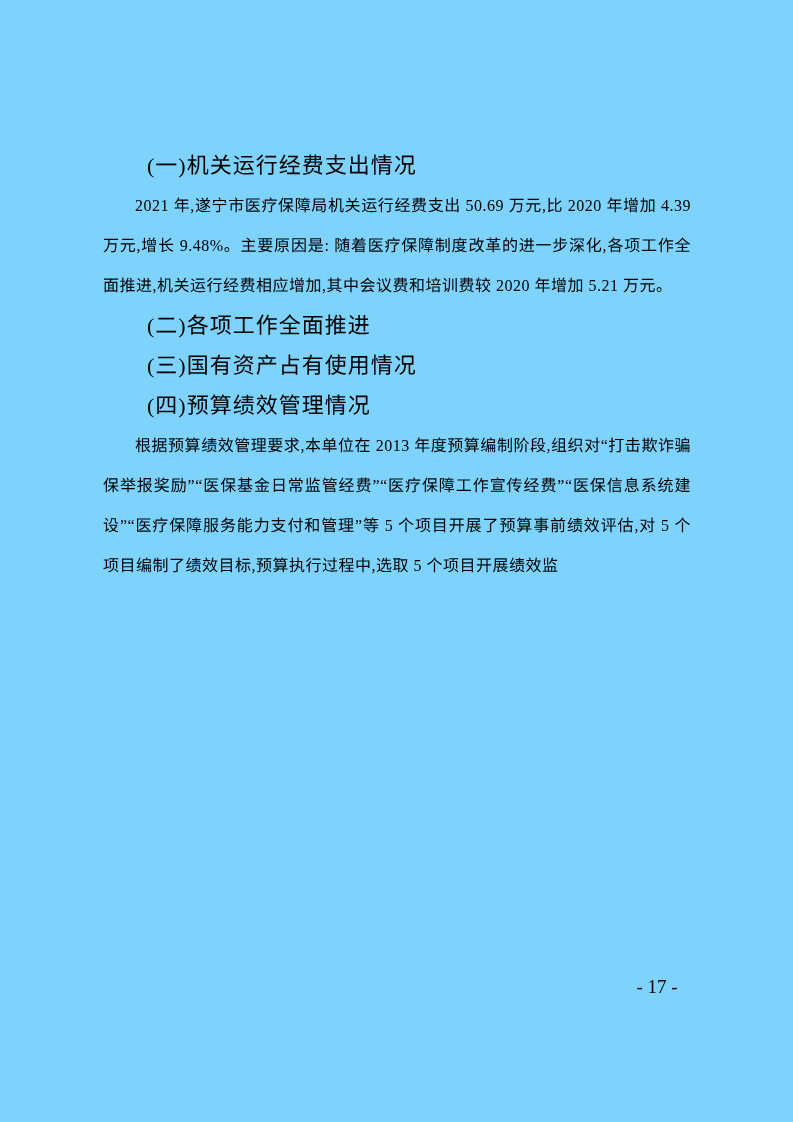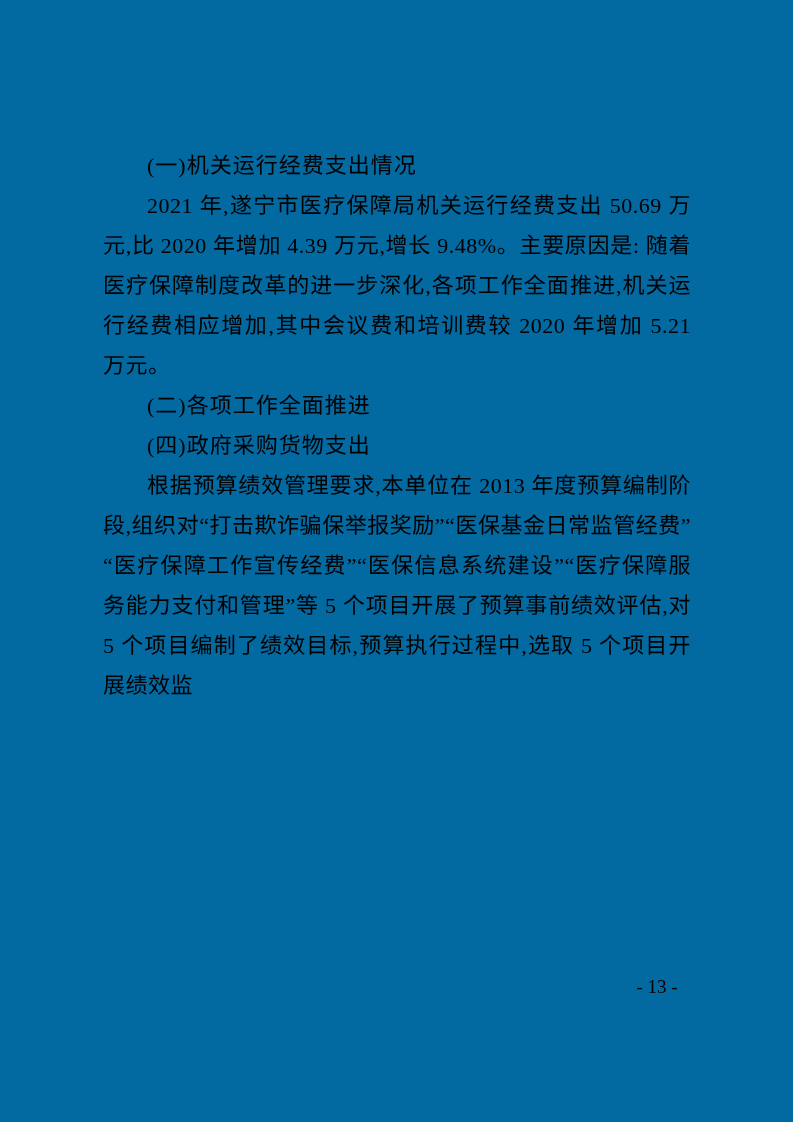--- a/index.html
+++ b/index.html
@@ -4,42 +4,42 @@
 <style>
   html, body {
     margin: 0;
     padding: 0;
     background: #ffffff;
   }
   .page {
     position: relative;
     width: 793px;
     height: 1122px;
-    background: #0369a1;
+    background: #7dd3fc;
     overflow: hidden;
     font-family: "Liberation Serif", "DejaVu Serif", serif;
     color: #000000;
   }
   .content {
     position: absolute;
     left: 103px;
     top: 146px;
     width: 588px;
   }
   .section-heading {
     font-size: 22px;
     line-height: 40px;
     text-indent: 2em;
     margin: 0;
     font-weight: normal;
     
     letter-spacing: 1px;
   }
   .para {
-    font-size: 22px;
+    font-size: 16px;
     line-height: 40px;
     text-indent: 2em;
     margin: 0;
     text-align: justify;
     text-justify: inter-character;
     word-break: break-all;
     letter-spacing: 0.5px;
   }
   .page-number {
     position: absolute;
@@ -63,23 +63,24 @@
     <div>
       <p class="section-heading">(一)机关运行经费支出情况</p>
       <p class="para">2021 年,遂宁市医疗保障局机关运行经费支出 50.69 万元,比 2020 年增加 4.39 万元,增长 9.48%。主要原因是: 随着医疗保障制度改革的进一步深化,各项工作全面推进,机关运行经费相应增加,其中会议费和培训费较 2020 年增加 5.21 万元。</p>
     </div>
 
     <div>
       <p class="section-heading">(二)各项工作全面推进</p>
     </div>
 
     <div>
+      <p class="section-heading">(三)国有资产占有使用情况</p>
     </div>
 
     <div>
-      <p class="section-heading">(四)政府采购货物支出</p>
+      <p class="section-heading">(四)预算绩效管理情况</p>
       <p class="para">根据预算绩效管理要求,本单位在 2013 年度预算编制阶段,组织对“打击欺诈骗保举报奖励”“医保基金日常监管经费”“医疗保障工作宣传经费”“医保信息系统建设”“医疗保障服务能力支付和管理”等 5 个项目开展了预算事前绩效评估,对 5 个项目编制了绩效目标,预算执行过程中,选取 5 个项目开展绩效监</p>
     </div>
 
   </div>
 
-  <div class="page-number">- 13 -</div>
+  <div class="page-number">- 17 -</div>
 </div>
 
 </body></html>

